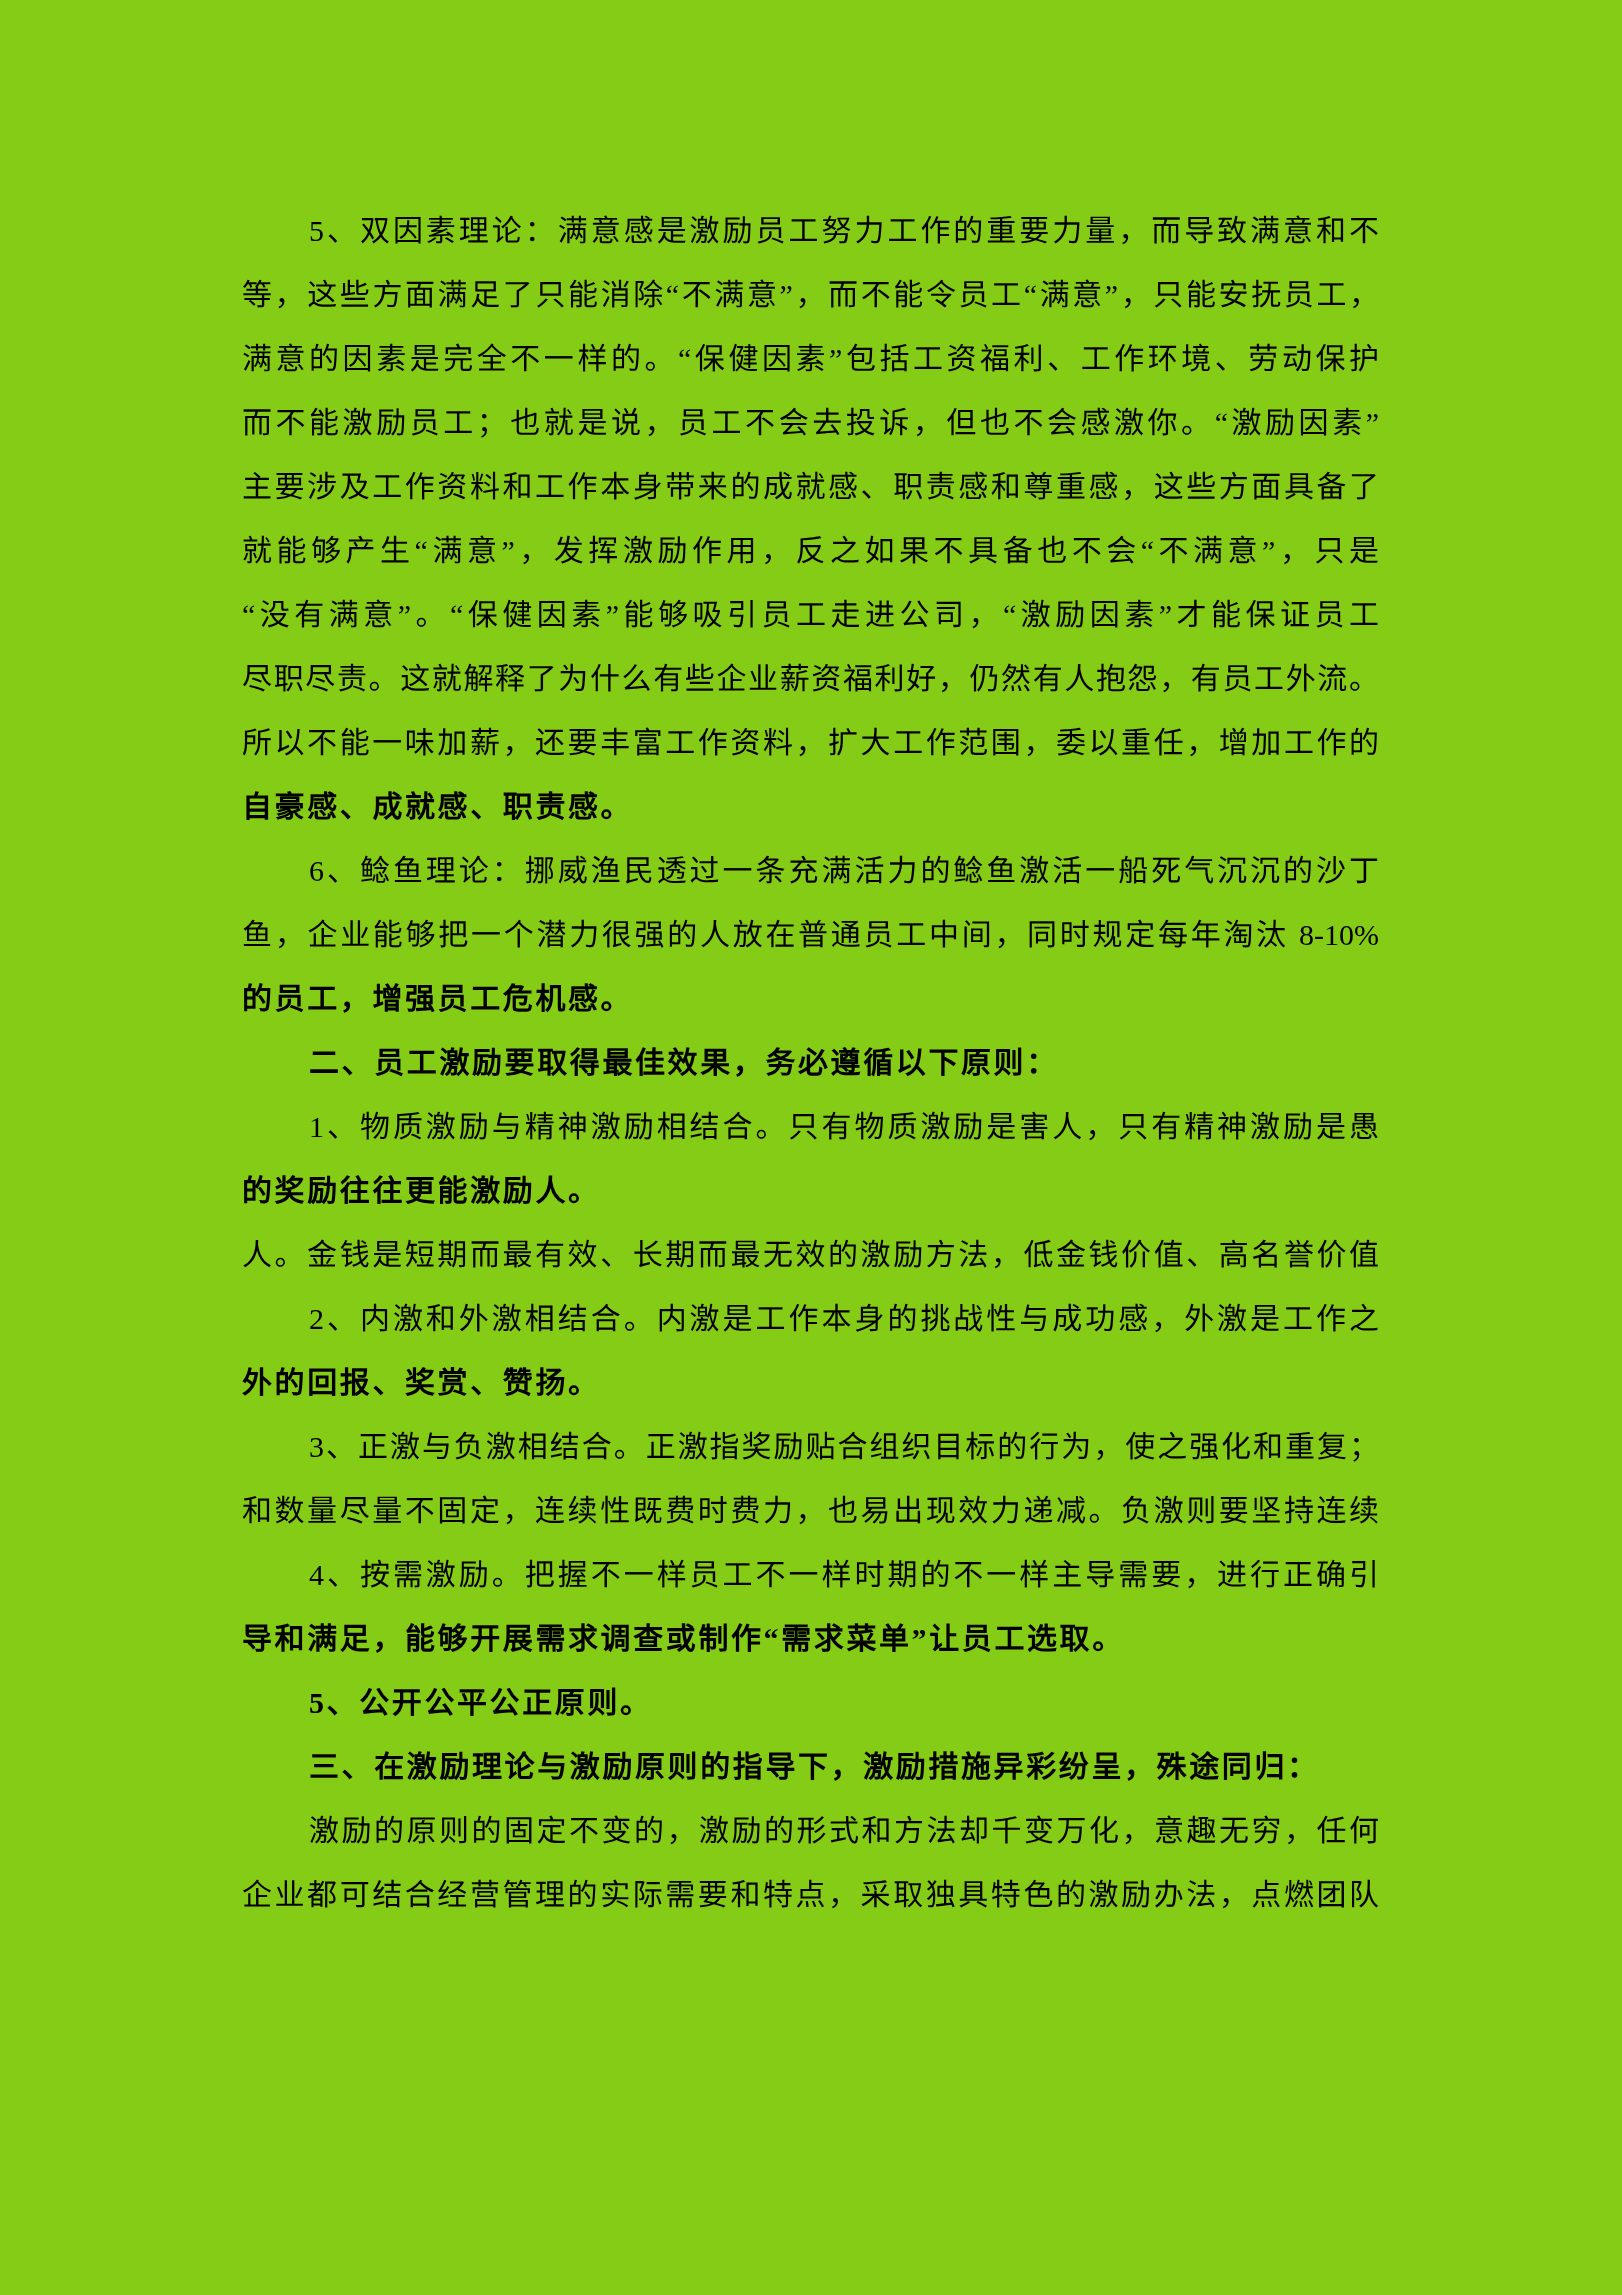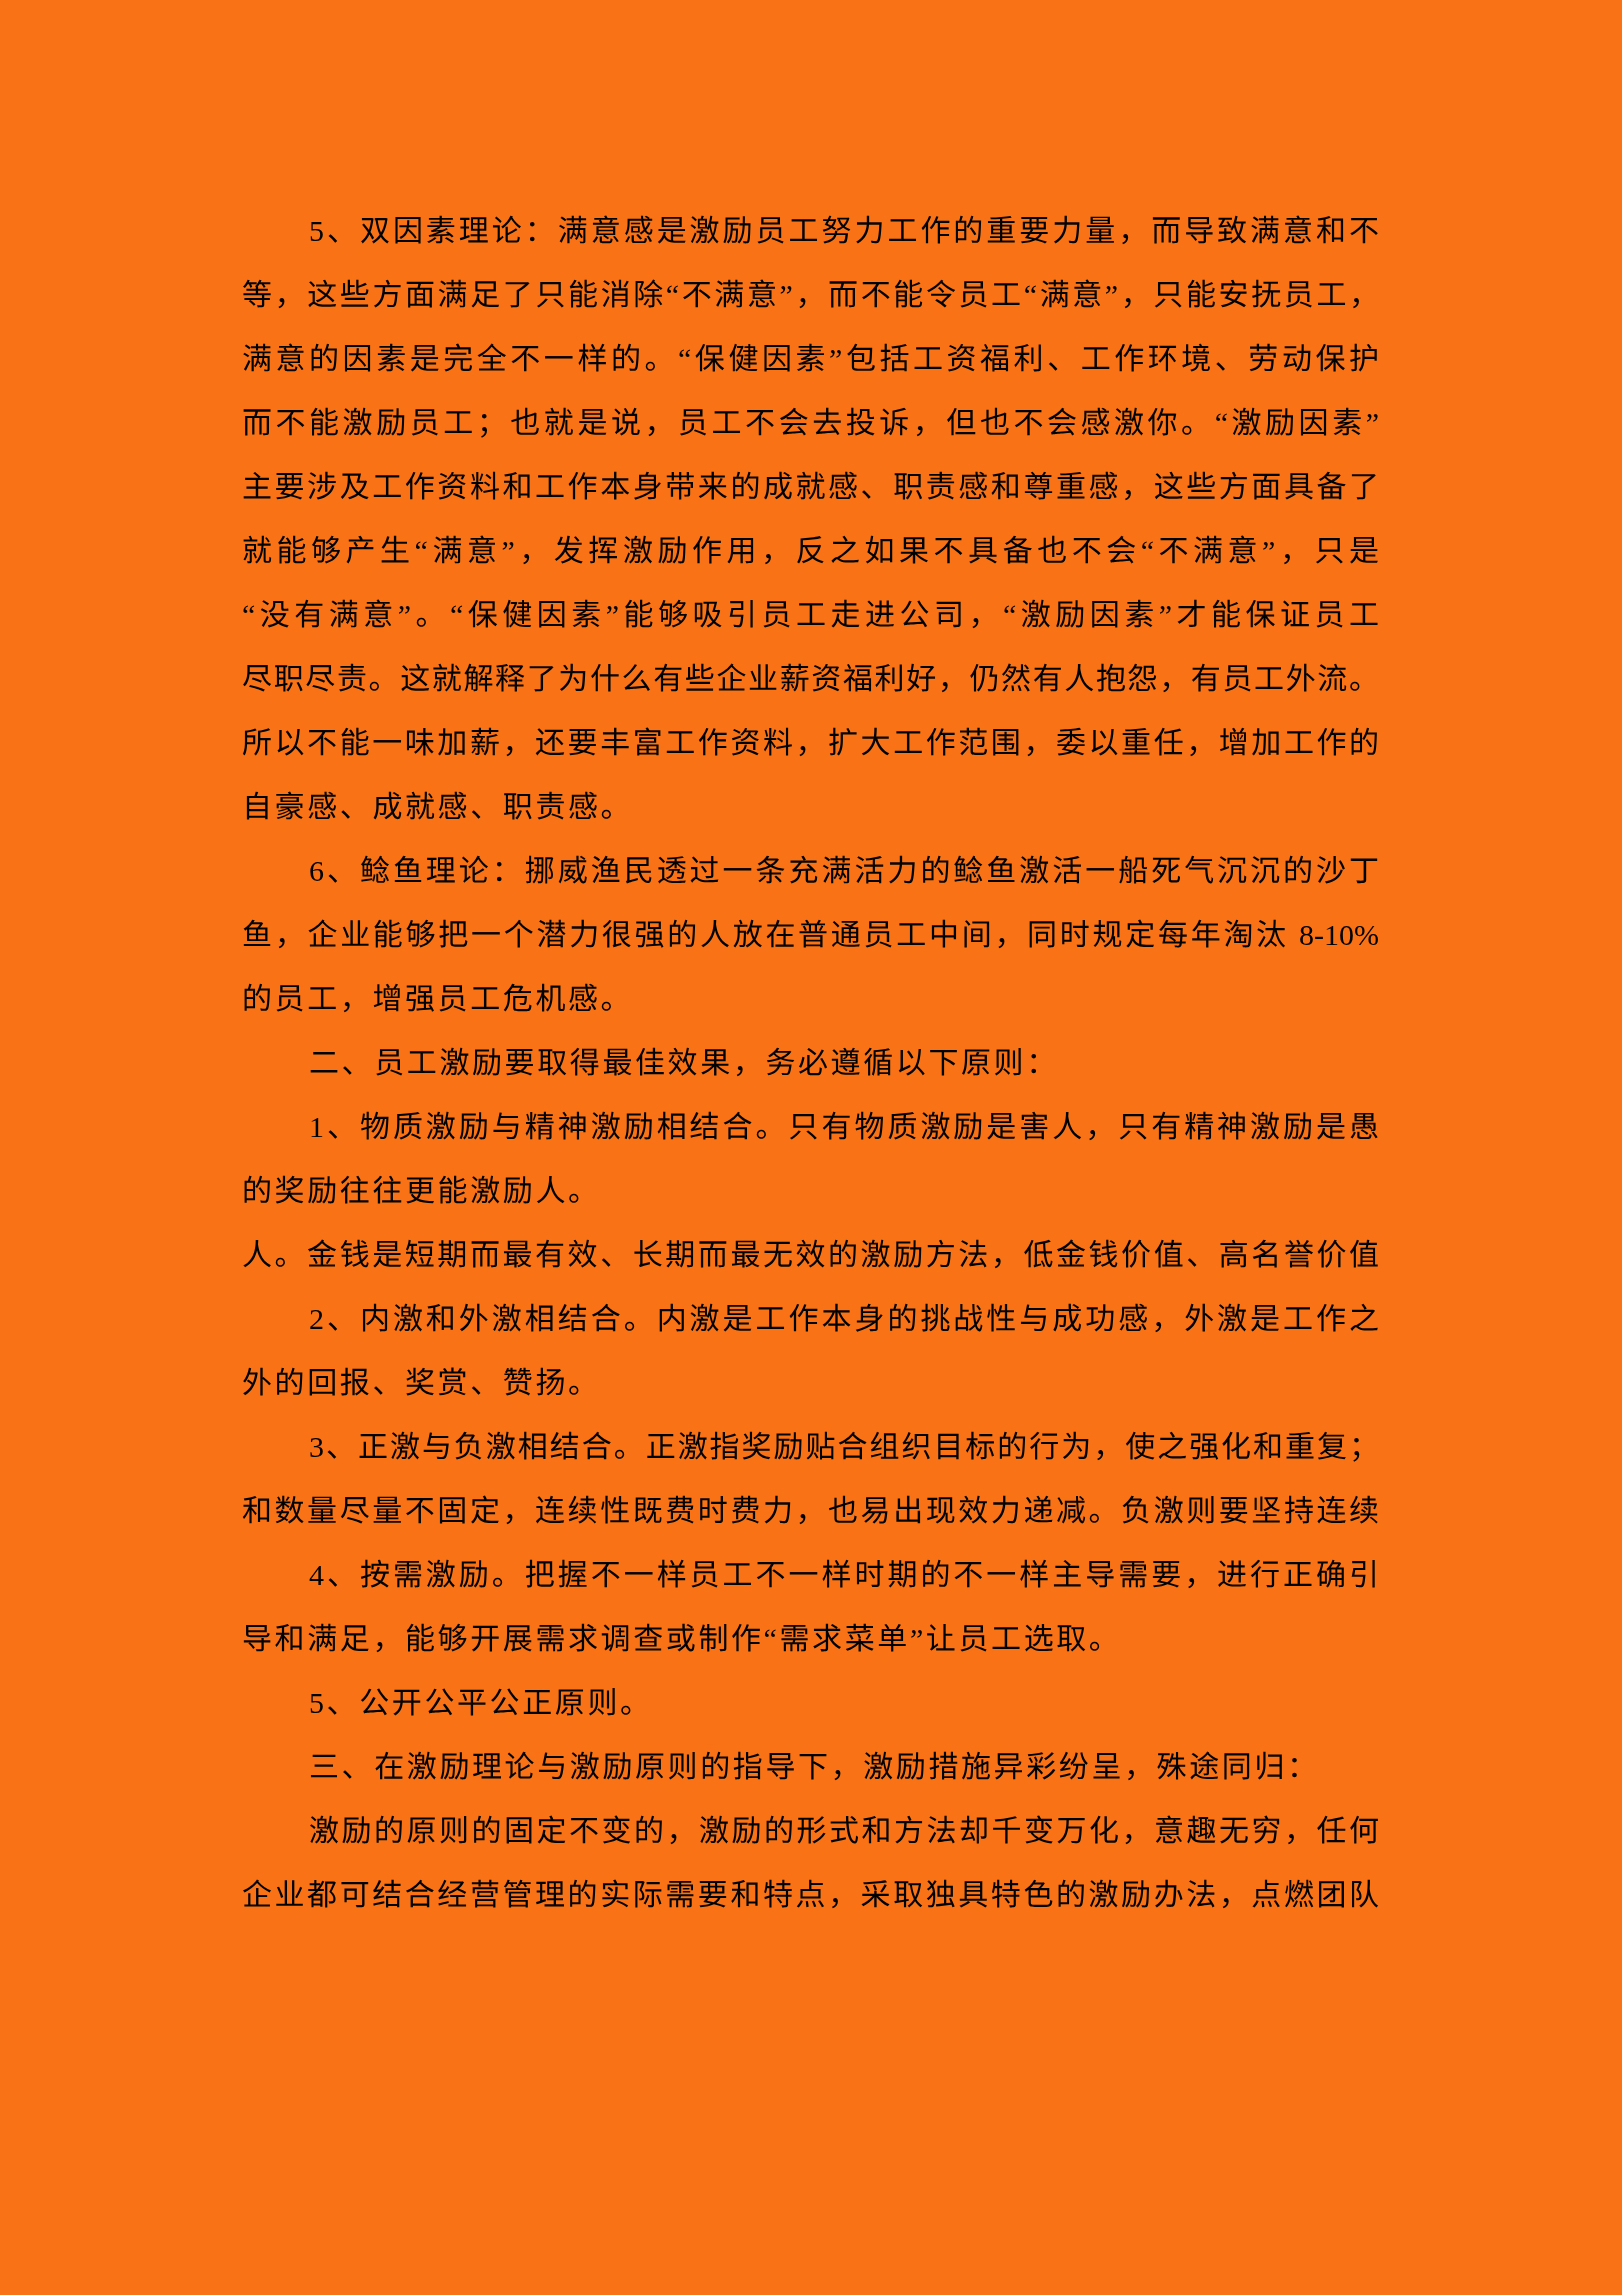--- a/index.html
+++ b/index.html
@@ -37,26 +37,27 @@
     white-space: normal;
     overflow: visible;
   }
   .ln.first {
     text-indent: 67px;
   }
   .ln.end {
     text-align: center;
     text-align-last: left;
     letter-spacing: 2.6px;
+    font-weight: bold;
   }
 </style>
 </head>
 <body>
 
-<div class="page" style="background: #f97316;">
+<div class="page" style="background: #84cc16;">
   <div class="text-block" id="text-block" style="color: rgb(0, 0, 0);">
       <div class="ln first">5、双因素理论：满意感是激励员工努力工作的重要力量，而导致满意和不</div>
       <div class="ln">等，这些方面满足了只能消除“不满意”，而不能令员工“满意”，只能安抚员工，</div>
       <div class="ln">满意的因素是完全不一样的。“保健因素”包括工资福利、工作环境、劳动保护</div>
       <div class="ln">而不能激励员工；也就是说，员工不会去投诉，但也不会感激你。“激励因素”</div>
       <div class="ln">主要涉及工作资料和工作本身带来的成就感、职责感和尊重感，这些方面具备了</div>
       <div class="ln">就能够产生“满意”，发挥激励作用，反之如果不具备也不会“不满意”，只是</div>
       <div class="ln">“没有满意”。“保健因素”能够吸引员工走进公司，“激励因素”才能保证员工</div>
       <div class="ln">尽职尽责。这就解释了为什么有些企业薪资福利好，仍然有人抱怨，有员工外流。</div>
       <div class="ln">所以不能一味加薪，还要丰富工作资料，扩大工作范围，委以重任，增加工作的</div>

